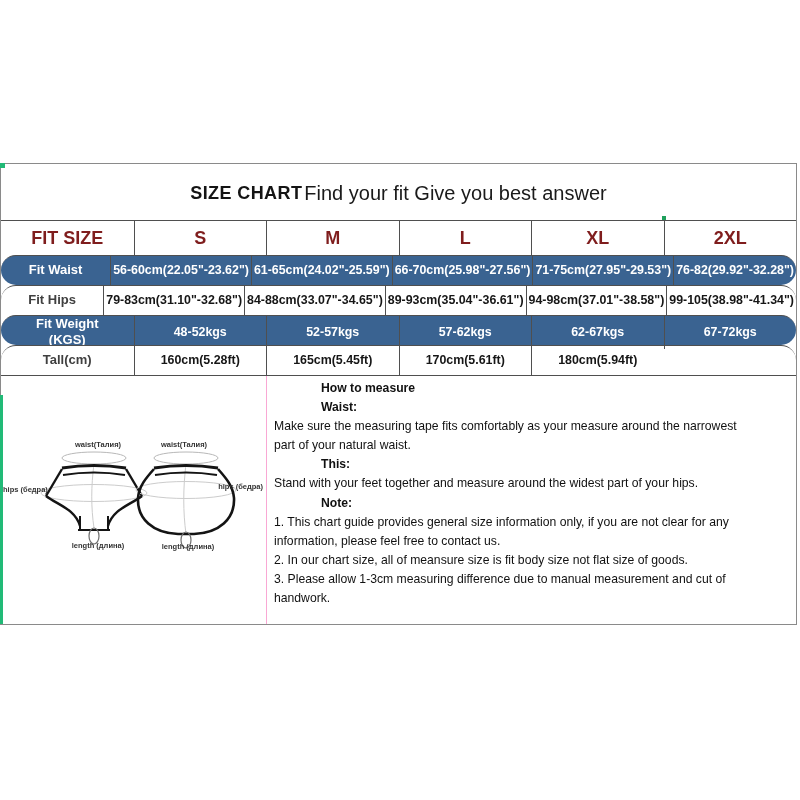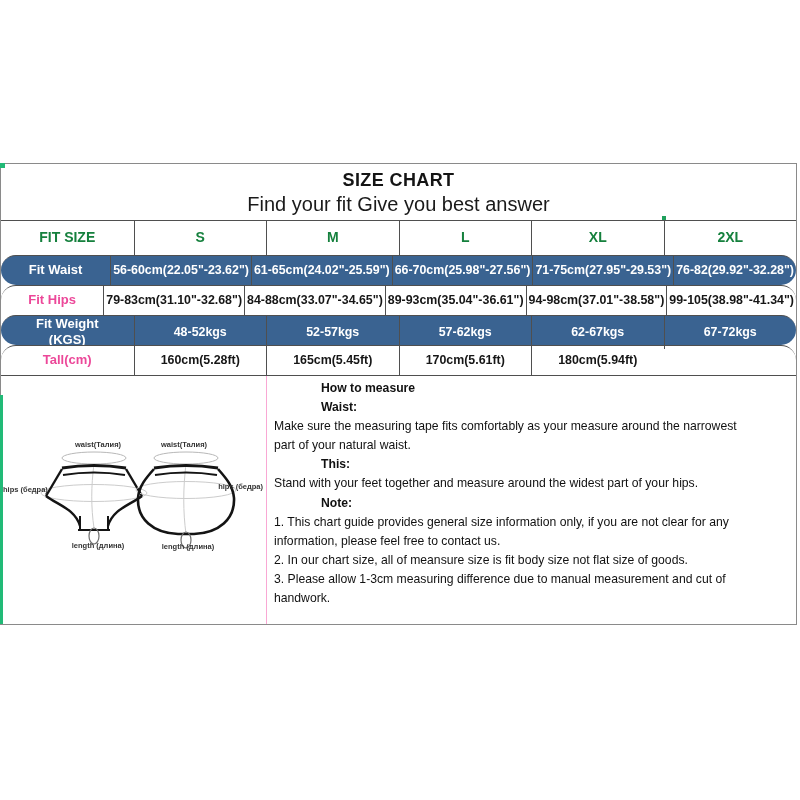--- a/index.html
+++ b/index.html
@@ -9,40 +9,40 @@
   }
   
   .sheet{
     position:absolute;left:0;top:163px;width:797px;height:462px;
     border:1px solid #8a8a8a;box-sizing:border-box;background:#fff;
     display:flex;flex-direction:column;
   }
   
   .title-block{
     height:57px;box-sizing:border-box;border-bottom:1px solid #4f4f4f;
-    display:flex;flex-direction:column;align-items:center;justify-content:center;
+    display:flex;flex-direction:row;align-items:center;justify-content:center;
     gap:2px;padding-top:2px;
   }
   .title-main{font-size:18px;font-weight:600;color:#141414;letter-spacing:.4px;}
   .title-sub{font-size:20px;font-weight:500;color:#1a1a1a;}
   
   .t-row{
     display:grid;grid-template-columns:repeat(6,1fr);
     box-sizing:border-box;
   }
   .t-row + .t-row{border-top:1px solid #4f4f4f;}
   .t-head{height:34px;}
   .t-data{height:30px;border-radius:17px;}
   .cell{
     display:flex;align-items:center;justify-content:center;text-align:center;
     box-sizing:border-box;padding:0 2px;flex-direction:column;line-height:1.25;
   }
   .cell + .cell{border-left:1px solid #4f4f4f;}
-  .t-head .cell{font-size:14px;font-weight:700;color:#15803d;}
-  .row-label{font-size:13px;font-weight:700;color:#ec4899;}
+  .t-head .cell{font-size:18px;font-weight:700;color:#7f1d1d;}
+  .row-label{font-size:13px;font-weight:700;color:#404040;}
   .val{font-size:12.4px;font-weight:700;color:#161616;white-space:nowrap;}
   .row-blue{background:#3A6391;}
   .row-blue .row-label,.row-blue .val{color:#ffffff;}
   
   .measure{
     flex:1;display:flex;border-top:1px solid #4f4f4f;box-sizing:border-box;
   }
   .diagram-cell{
     width:266px;box-sizing:border-box;border-right:1px solid #f9a8d4;
     position:relative;

